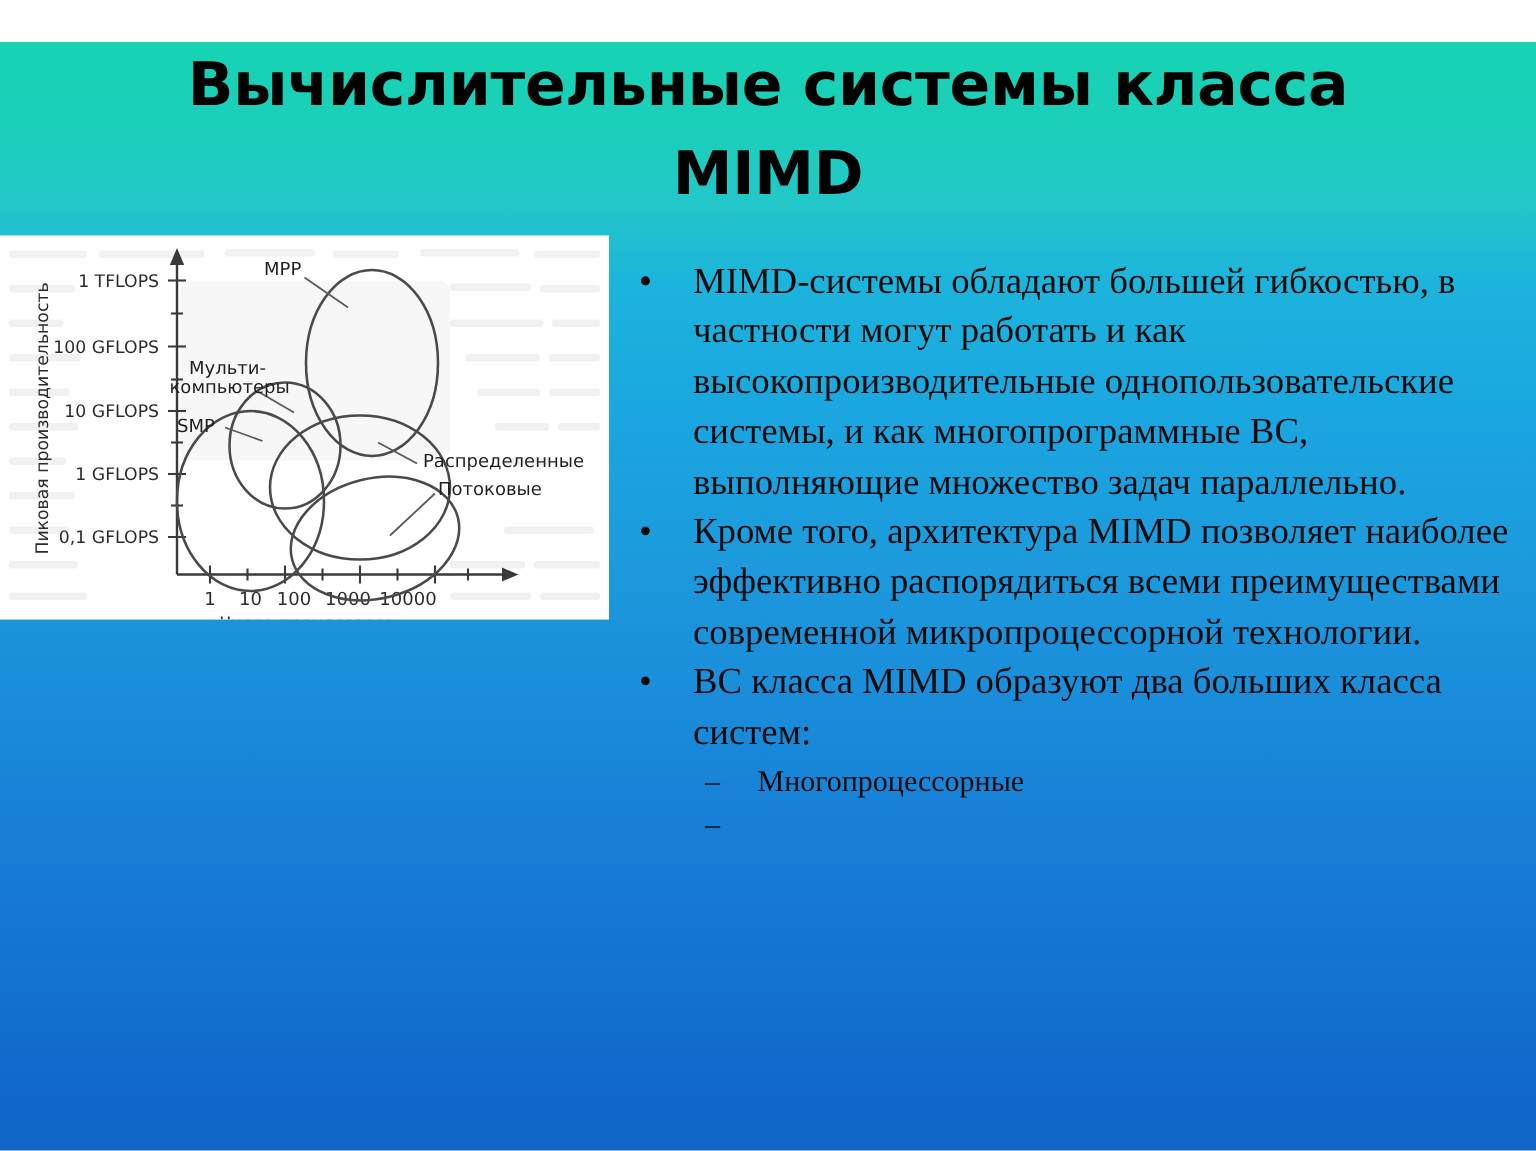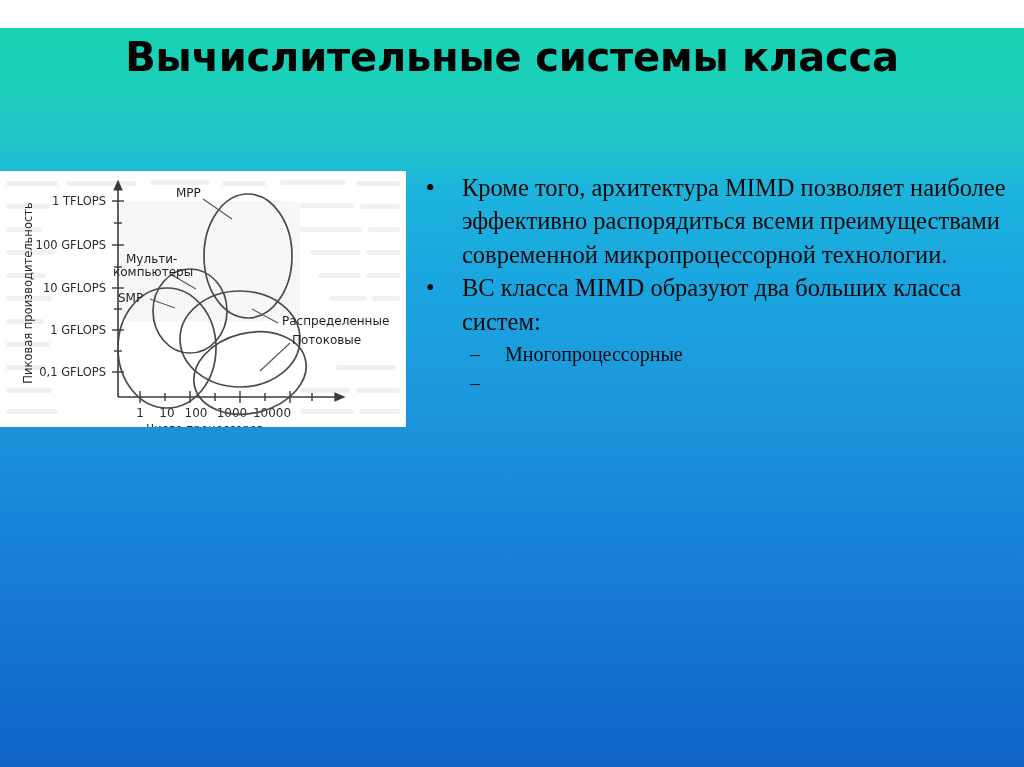--- a/index.html
+++ b/index.html
@@ -47,21 +47,21 @@
     line-height: 59px;
     letter-spacing: -0.2px;
   }
   #title-line1 { display: block; }
   #title-line2 { display: block; }
 
   
   #diagram-figure {
     position: absolute;
     left: 0px;
-    top: 143px;
+    top: 129px;
     width: 406px;
     height: 256px;
     background: #ffffff;
     overflow: hidden;
   }
   #diagram-figure svg {
     display: block;
   }
 
   
@@ -112,20 +112,21 @@
   }
   .txt { display: inline; }
 </style>
 </head>
 <body>
 
 <div id="slide">
 
   <div id="title-block">
     <span id="title-line1">Вычислительные системы класса</span>
+    <span id="title-line2">MIMD</span>
   </div>
 
   <div id="diagram-figure">
     <svg width="406" height="256" viewBox="0 0 406 256" xmlns="http://www.w3.org/2000/svg">
       <defs>
         <marker id="arrowhead" markerWidth="8" markerHeight="8" refX="1" refY="3" orient="auto">
           <path d="M0,0 L0,6 L7,3 z" fill="#3a3a3a"></path>
         </marker>
       </defs>
 
@@ -244,20 +245,21 @@
 
   <div id="content-body">
     <ul class="lvl1">
 
       <li class="bullet">
         <span class="marker">•</span>
       </li>
 
       <li class="bullet">
         <span class="marker">•</span>
+        <span class="txt">MIMD-системы обладают большей гибкостью, в частности могут работать и как высокопроизводительные однопользовательские системы, и как многопрограммные ВС, выполняющие множество задач параллельно.</span>
       </li>
 
       <li class="bullet">
         <span class="marker">•</span>
         <span class="txt">Кроме того, архитектура MIMD позволяет наиболее эффективно распорядиться всеми преимуществами современной микропроцессорной технологии.</span>
       </li>
 
       <li class="bullet">
         <span class="marker">•</span>
         <span class="txt">ВС класса MIMD образуют два больших класса систем:</span>

